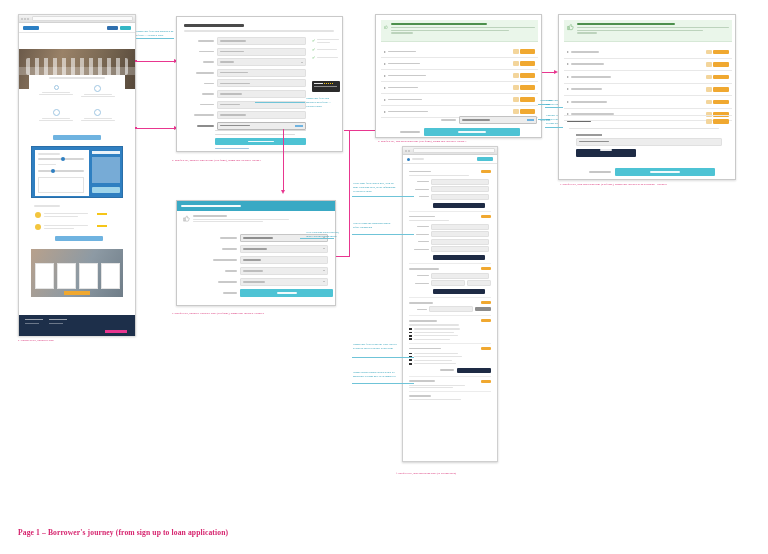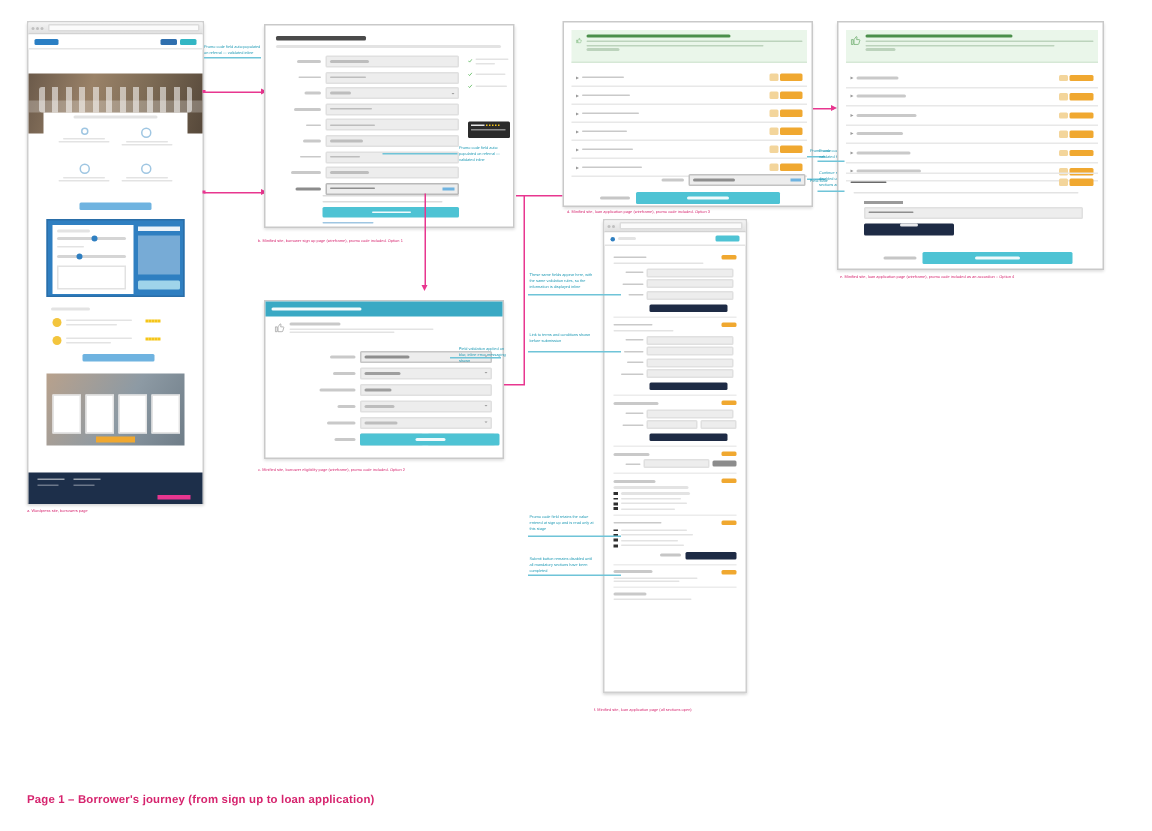--- a/index.html
+++ b/index.html
@@ -1,17 +1,17 @@
 <!DOCTYPE html>
 <html><head>
 <meta charset="utf-8">
 <style>
   html,body{margin:0;padding:0;}
   body{width:768px;height:554px;background:#ffffff;font-family:"Liberation Sans",sans-serif;position:relative;overflow:hidden;}
-  .stage{position:absolute;left:0;top:0;width:768px;height:422px;}
+  .stage{position:absolute;left:0;top:0;width:768px;height:422px;font-family:Liberation Serif, serif;}
   .abs{position:absolute;box-sizing:border-box;}
 
   
   .browser{background:#fff;border:1px solid #cfcfcf;box-shadow:0 1px 2px rgba(0,0,0,.18);}
   .browser-bar{height:7px;background:linear-gradient(#f3f3f3,#e2e2e2);border-bottom:1px solid #d2d2d2;display:flex;align-items:center;padding:0 2px;gap:1px;}
   .dot{width:2px;height:2px;border-radius:50%;background:#c0c0c0;}
   .urlbar{flex:1;height:3px;background:#fbfbfb;border:1px solid #dcdcdc;border-radius:1px;margin-left:2px;}
 
   .siteheader{height:9px;background:#fff;border-bottom:1px solid #e6e6e6;display:flex;align-items:center;padding:0 4px;justify-content:space-between;}
   .logo{width:16px;height:4px;background:#2b7fc4;border-radius:1px;}

